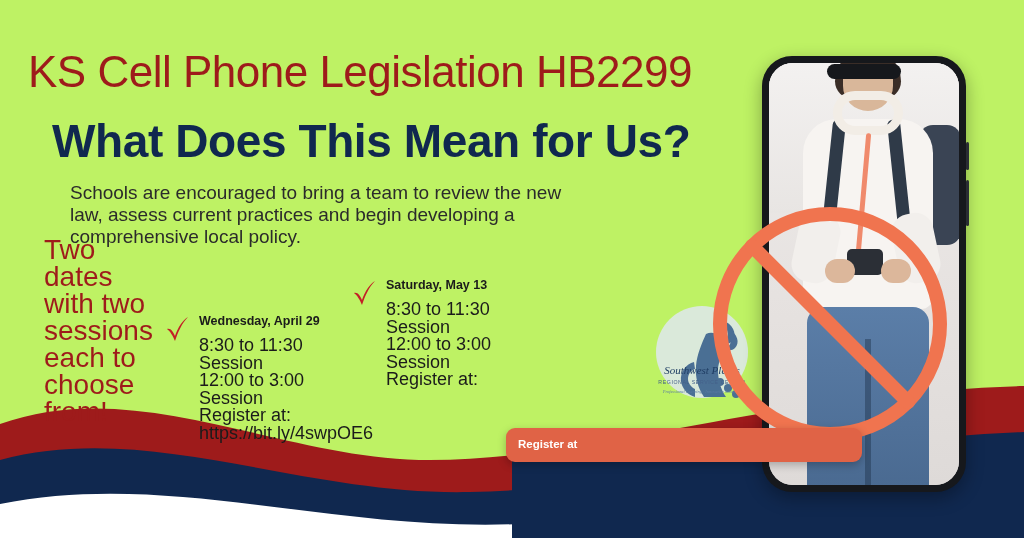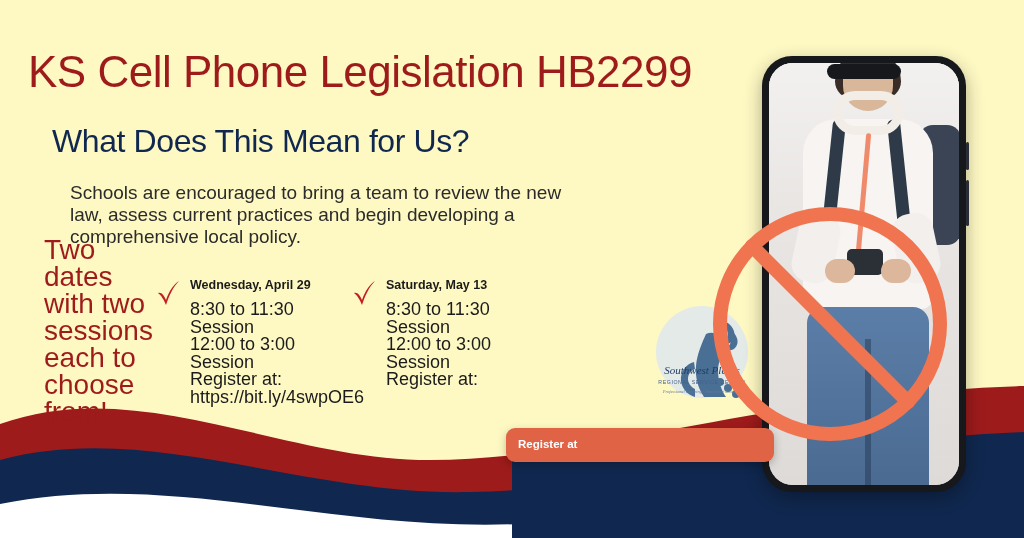--- a/index.html
+++ b/index.html
@@ -8,21 +8,21 @@
     background: #ffffff;
   }
   body {
     font-family: "Liberation Sans", sans-serif;
   }
   #poster {
     position: relative;
     width: 1024px;
     height: 538px;
     overflow: hidden;
-    background: #fef9c3;
+    background: #bef264;
   }
 
   
   .wave-layer {
     position: absolute;
     left: 0;
     bottom: 0;
     width: 1024px;
     height: 210px;
     pointer-events: none;
@@ -37,23 +37,23 @@
     line-height: 52px;
     font-weight: 400;
     color: #9e1b1b;
     letter-spacing: -0.5px;
     white-space: nowrap;
   }
   .headline2 {
     position: absolute;
     left: 52px;
     top: 116px;
-    font-size: 32px;
+    font-size: 46px;
     line-height: 50px;
-    font-weight: normal;
+    font-weight: bold;
     color: #10284f;
     letter-spacing: -0.4px;
     white-space: nowrap;
   }
 
   
   .blurb {
     position: absolute;
     left: 52px;
     top: 182px;
@@ -75,21 +75,21 @@
     color: #9e1b1b;
     font-weight: 400;
   }
 
   
   .session {
     position: absolute;
     top: 278px;
     width: 180px;
   }
-  .session.s1 { left: 156px; }
+  .session.s1 { left: 165px; margin-top: 36px; }
   .session.s2 { left: 352px; }
 
   .check {
     position: absolute;
     left: -1px;
     top: 2px;
     width: 26px;
     height: 26px;
   }
   .session-body {
@@ -236,21 +236,21 @@
     top: 300px;
     width: 140px;
     height: 110px;
   }
 
   
   .register-banner {
     position: absolute;
     left: 506px;
     top: 428px;
-    width: 268px;
+    width: 356px;
     padding: 9px 12px 10px 12px;
     background: #e06346;
     border-radius: 9px;
     box-shadow: 0 3px 8px rgba(0,0,0,.25);
     color: #ffffff;
     font-size: 11.5px;
     line-height: 15px;
     font-weight: bold;
     z-index: 9;
     box-sizing: border-box;

